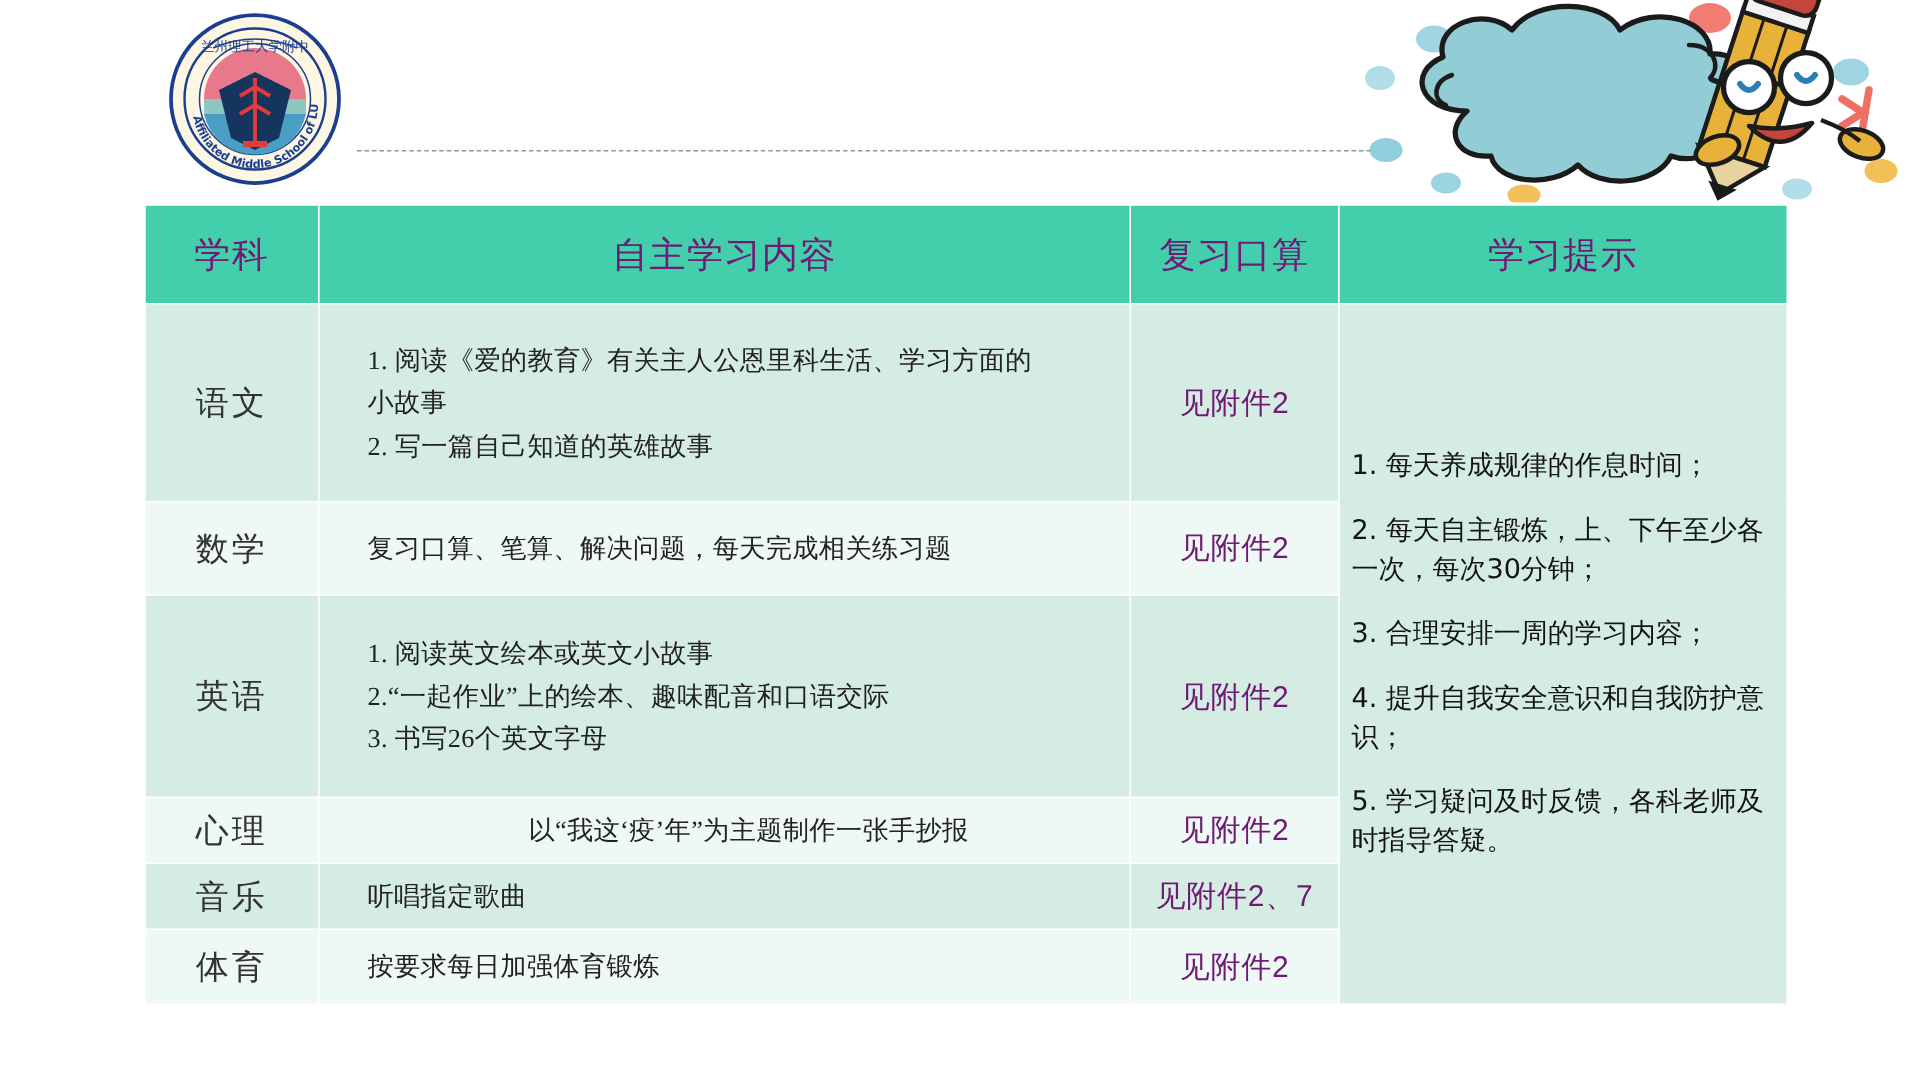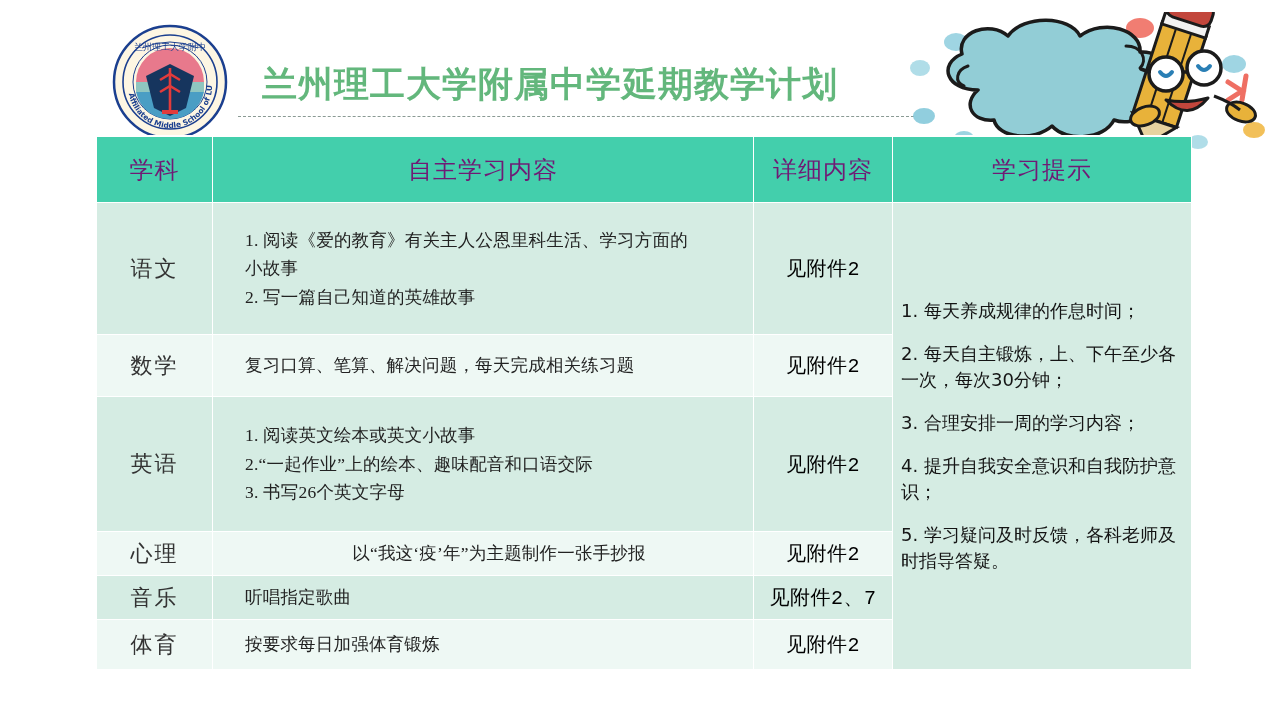--- a/index.html
+++ b/index.html
@@ -9,21 +9,21 @@
     font-family: "Liberation Serif", "DejaVu Serif", serif;
     overflow: hidden;
   }
   #page {
     position: relative;
     width: 1280px; height: 720px;
     background: #ffffff;
   }
 
   
-  .header { position: absolute; left: 0; top: 16px; width: 1136px; height: 132px; }
+  .header { position: absolute; left: 0; top: 0; width: 1136px; height: 132px; }
 
   .logo-wrap { position: absolute; left: 112px; top: 8px; width: 116px; height: 116px; }
   .logo-svg { width: 116px; height: 116px; display: block; }
 
   .title {
     position: absolute; left: 262px; top: 44px;
     width: 640px;
     font-family: "DejaVu Sans", "Liberation Sans", sans-serif;
     font-size: 35px;
     font-weight: bold;
@@ -84,25 +84,25 @@
     font-size: 17.5px;
     line-height: 1.62;
     color: #222;
     letter-spacing: .2px;
     white-space: pre-line;
     font-family: "Liberation Serif", "DejaVu Serif", serif;
   }
   td.detail {
     text-align: center;
     font-size: 20px;
-    color: #000000;
+    color: #701a75;
     letter-spacing: .5px;
     white-space: nowrap;
     overflow: visible;
-    font-family: Liberation Mono, monospace;
+    font-family: Liberation Sans, sans-serif;
   }
   td.tips {
     vertical-align: middle;
     padding: 8px 6px 8px 8px;
     background: #d5ece3;
     font-family: "DejaVu Sans", "Liberation Sans", sans-serif;
     font-size: 18px;
     line-height: 1.45;
     color: #141414;
   }
@@ -143,21 +143,20 @@
         <rect x="50" y="86" width="16" height="4" fill="#e23b3b"></rect>
         <path d="M30 24 Q58 12 86 24" stroke="#1b3f8f" stroke-width="1" fill="none"></path>
         <text x="58" y="26" font-family="DejaVu Sans, sans-serif" font-size="9" fill="#1b3f8f" text-anchor="middle">兰州理工大学附中</text>
         <path id="arcpath" d="M16 62 A42 42 0 0 0 100 62" fill="none"></path>
         <text font-family="DejaVu Sans, sans-serif" font-size="7.5" fill="#1b3f8f" font-weight="bold">
           <textPath href="#arcpath" startOffset="6%">Affiliated Middle School of LUT</textPath>
         </text>
       </svg>
     </div>
 
-    <div class="title">兰州理工大学附属中学延期教学计划</div>
     <div class="title-rule"></div>
 
     <div class="grade-badge">
       <svg class="grade-svg" viewBox="0 0 382 140">
 
         <ellipse cx="26" cy="104" rx="11" ry="8" fill="#7ec6d8" opacity=".85"></ellipse>
         <ellipse cx="66" cy="126" rx="10" ry="7" fill="#83c9da" opacity=".8"></ellipse>
         <ellipse cx="118" cy="134" rx="11" ry="7" fill="#f0b53c" opacity=".85"></ellipse>
         <ellipse cx="58" cy="30" rx="12" ry="9" fill="#8ecede" opacity=".85"></ellipse>
         <ellipse cx="22" cy="56" rx="10" ry="8" fill="#8ecede" opacity=".7"></ellipse>
@@ -213,21 +212,21 @@
       <colgroup>
         <col class="c-subject">
           <col class="c-content">
           <col class="c-detail">
           <col class="c-tips">
       </colgroup>
       <thead>
         <tr>
           <th>学科</th>
           <th>自主学习内容</th>
-          <th>详细内容</th>
+          <th>复习口算</th>
           <th>学习提示</th>
         </tr>
       </thead>
       <tbody>
         <tr class="r0">
           <td class="subject band-dark">语文</td>
           <td class="content band-dark">1. 阅读《爱的教育》有关主人公恩里科生活、学习方面的
 小故事
 2. 写一篇自己知道的英雄故事</td>
           <td class="detail  band-dark">见附件2</td>

